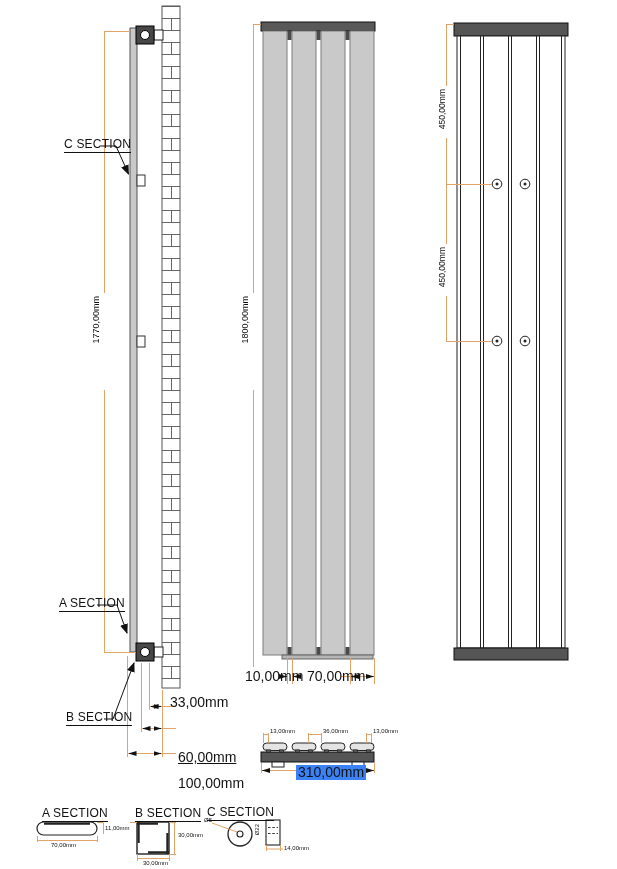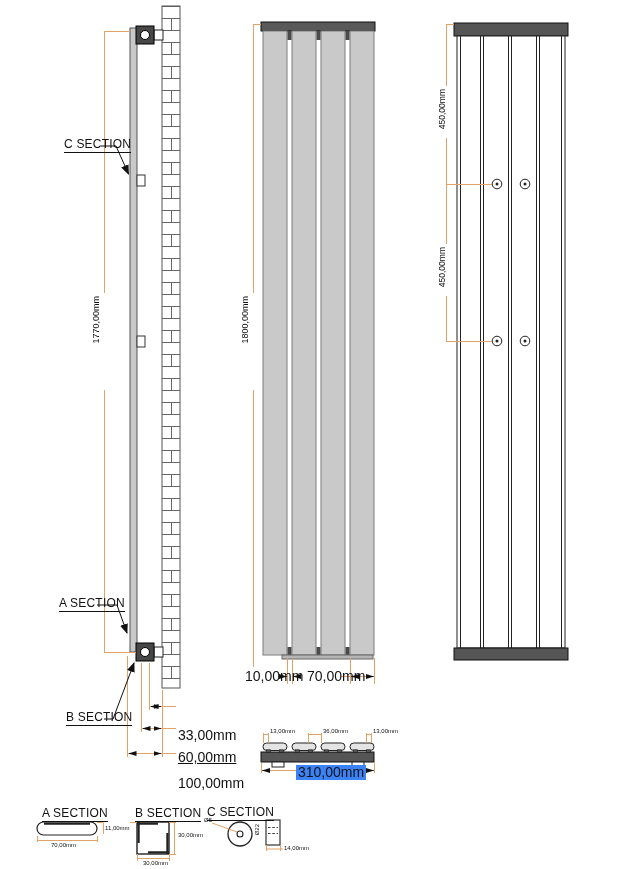--- a/index.html
+++ b/index.html
@@ -185,21 +185,21 @@
       <path d="M268,827.5 H278 M268,833.5 H278" stroke="#222" stroke-width="0.9" stroke-dasharray="2.5,1.8" fill="none"></path>
       <path d="M266.5,845 V851 M280.5,845 V851 M266.5,849 H283" stroke="#E2A368" fill="none" stroke-width="1"></path>
     </g>
   </svg>
 
   <div class="lbl sec" style="left:64px; top:138px;">C SECTION</div>
   <div class="lbl sec" style="left:59px; top:597px;">A SECTION</div>
   <div class="lbl sec" style="left:66px; top:711px;">B SECTION</div>
 
   <div class="vtext" style="left:92px; top:296px;">1770,00mm</div>
-  <div class="lbl" style="left:178px; top:695px;margin-top:33px;">33,00mm</div>
+  <div class="lbl" style="left:170px; top:695px;">33,00mm</div>
   <div class="lbl" style="left:178px; top:750px;text-decoration:underline;">60,00mm</div>
   <div class="lbl" style="left:178px; top:776px;">100,00mm</div>
 
   <div class="vtext" style="left:241px; top:296px;">1800,00mm</div>
   <div class="lbl" style="left:245px; top:669px;">10,00mm</div>
   <div class="lbl" style="left:307px; top:669px;">70,00mm</div>
 
   <div class="vtext v8" style="left:438px; top:89px;">450,00mm</div>
   <div class="vtext v8" style="left:438px; top:247px;">450,00mm</div>
 

